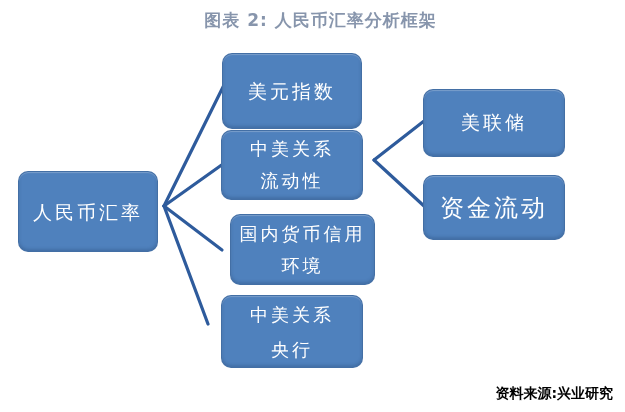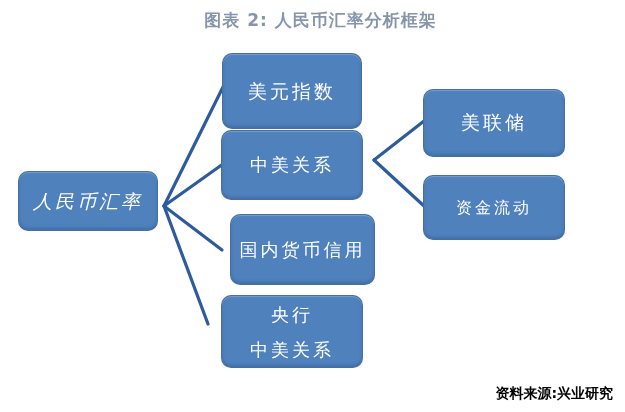--- a/index.html
+++ b/index.html
@@ -51,28 +51,28 @@
     text-align: center;
     font-family: "DejaVu Serif", serif;
     letter-spacing: 3px;
     box-sizing: border-box;
   }
   .node .line {
     display: block;
     line-height: 32px;
     white-space: nowrap;
   }
-  .node-root      { left: 18px;  top: 171px; width: 140px; height: 60px; font-size: 19px; font-style: italic; }
+  .node-root      { left: 18px;  top: 171px; width: 140px; height: 81px; font-size: 19px; }
   .node-l2-a      { left: 222px; top: 53px;  width: 140px; height: 76px; font-size: 19px; }
   .node-l2-b      { left: 221px; top: 130px; width: 142px; height: 70px; font-size: 18px; }
   .node-l2-c      { left: 230px; top: 214px; width: 145px; height: 71px; font-size: 18px; }
   .node-l2-d      { left: 221px; top: 295px; width: 142px; height: 73px; font-size: 18px; }
   .node-l2-d .line { line-height: 35px; }
   .node-l3-a      { left: 423px; top: 89px;  width: 142px; height: 68px; font-size: 19px; font-family: Liberation Serif, serif; }
-  .node-l3-b      { left: 423px; top: 175px; width: 142px; height: 65px; font-size: 16px; }
+  .node-l3-b      { left: 423px; top: 175px; width: 142px; height: 65px; font-size: 24px; }
   .source-note {
     position: absolute;
     right: 12px;
     bottom: 9px;
     font-size: 14px;
     font-weight: bold;
     color: #000000;
     font-family: "DejaVu Sans", "Liberation Sans", sans-serif;
     z-index: 2;
   }
@@ -98,29 +98,31 @@
   <div class="node node-root">
     <span class="line">人民币汇率</span>
   </div>
 
   <div class="node node-l2-a">
     <span class="line">美元指数</span>
   </div>
 
   <div class="node node-l2-b">
     <span class="line">中美关系</span>
+    <span class="line">流动性</span>
   </div>
 
   <div class="node node-l2-c">
     <span class="line">国内货币信用</span>
+    <span class="line">环境</span>
   </div>
 
   <div class="node node-l2-d">
+    <span class="line">中美关系</span>
     <span class="line">央行</span>
-    <span class="line">中美关系</span>
   </div>
 
   <div class="node node-l3-a">
     <span class="line">美联储</span>
   </div>
 
   <div class="node node-l3-b">
     <span class="line">资金流动</span>
   </div>
 

